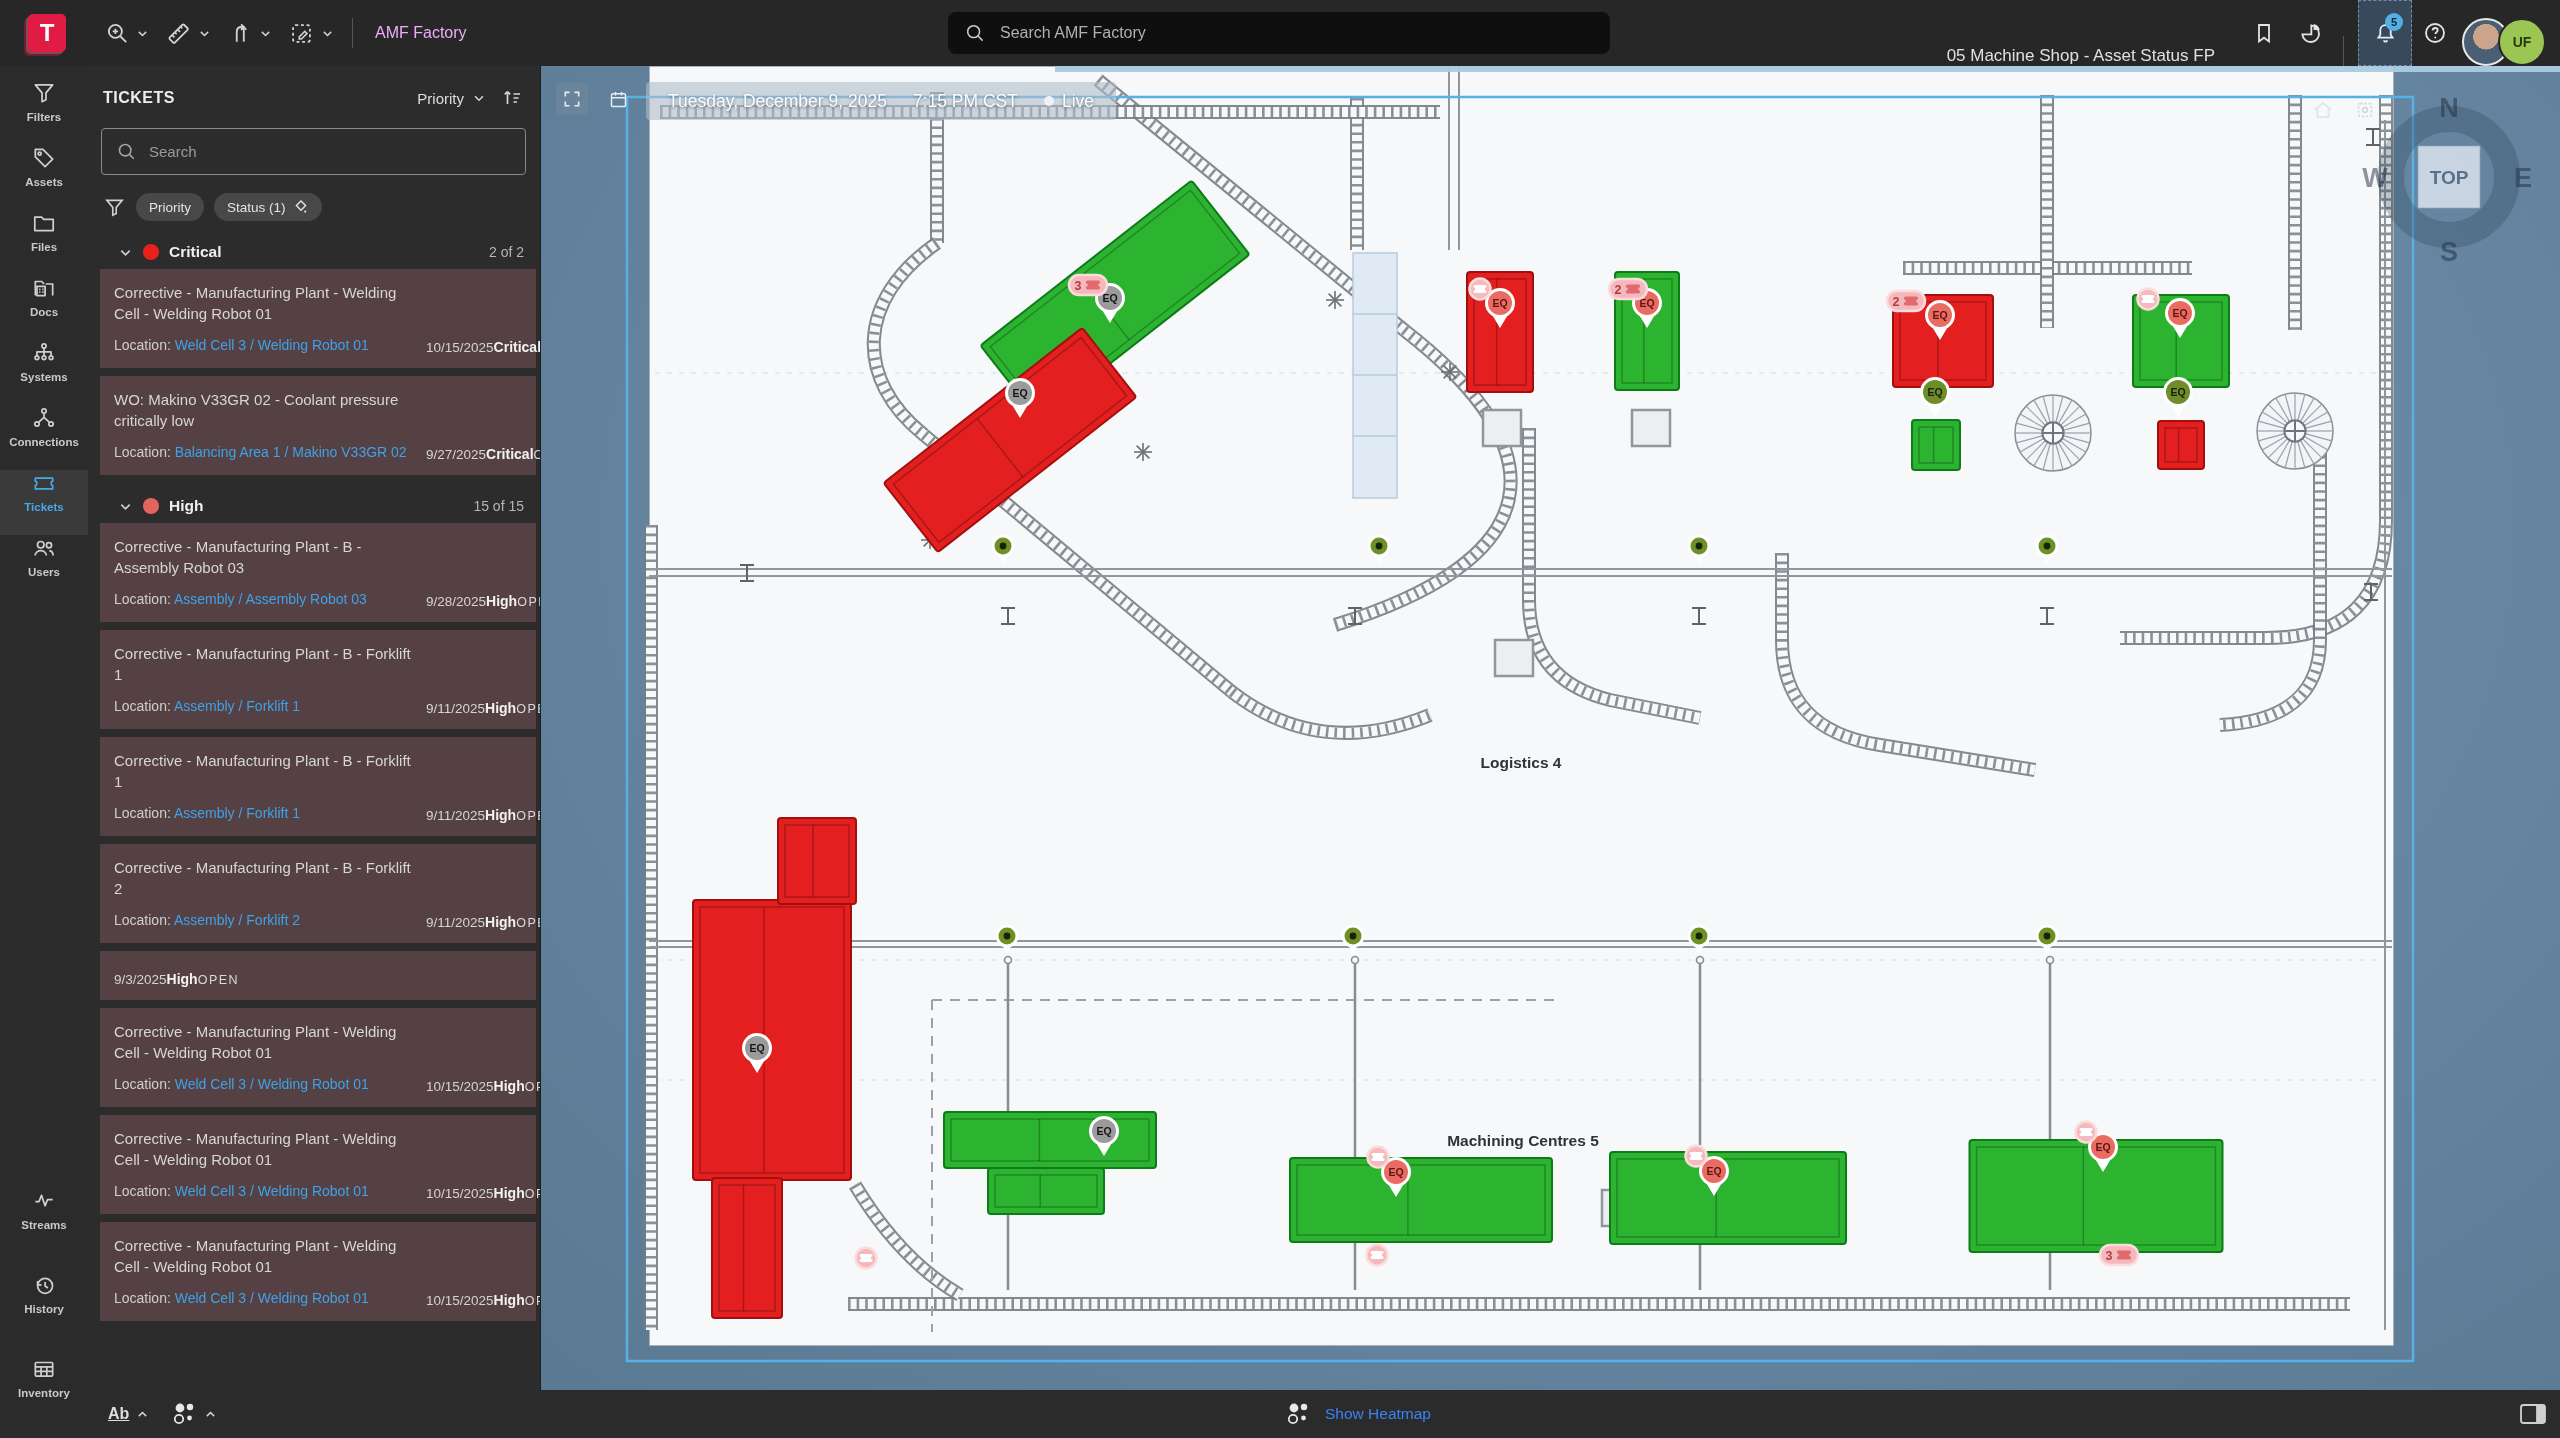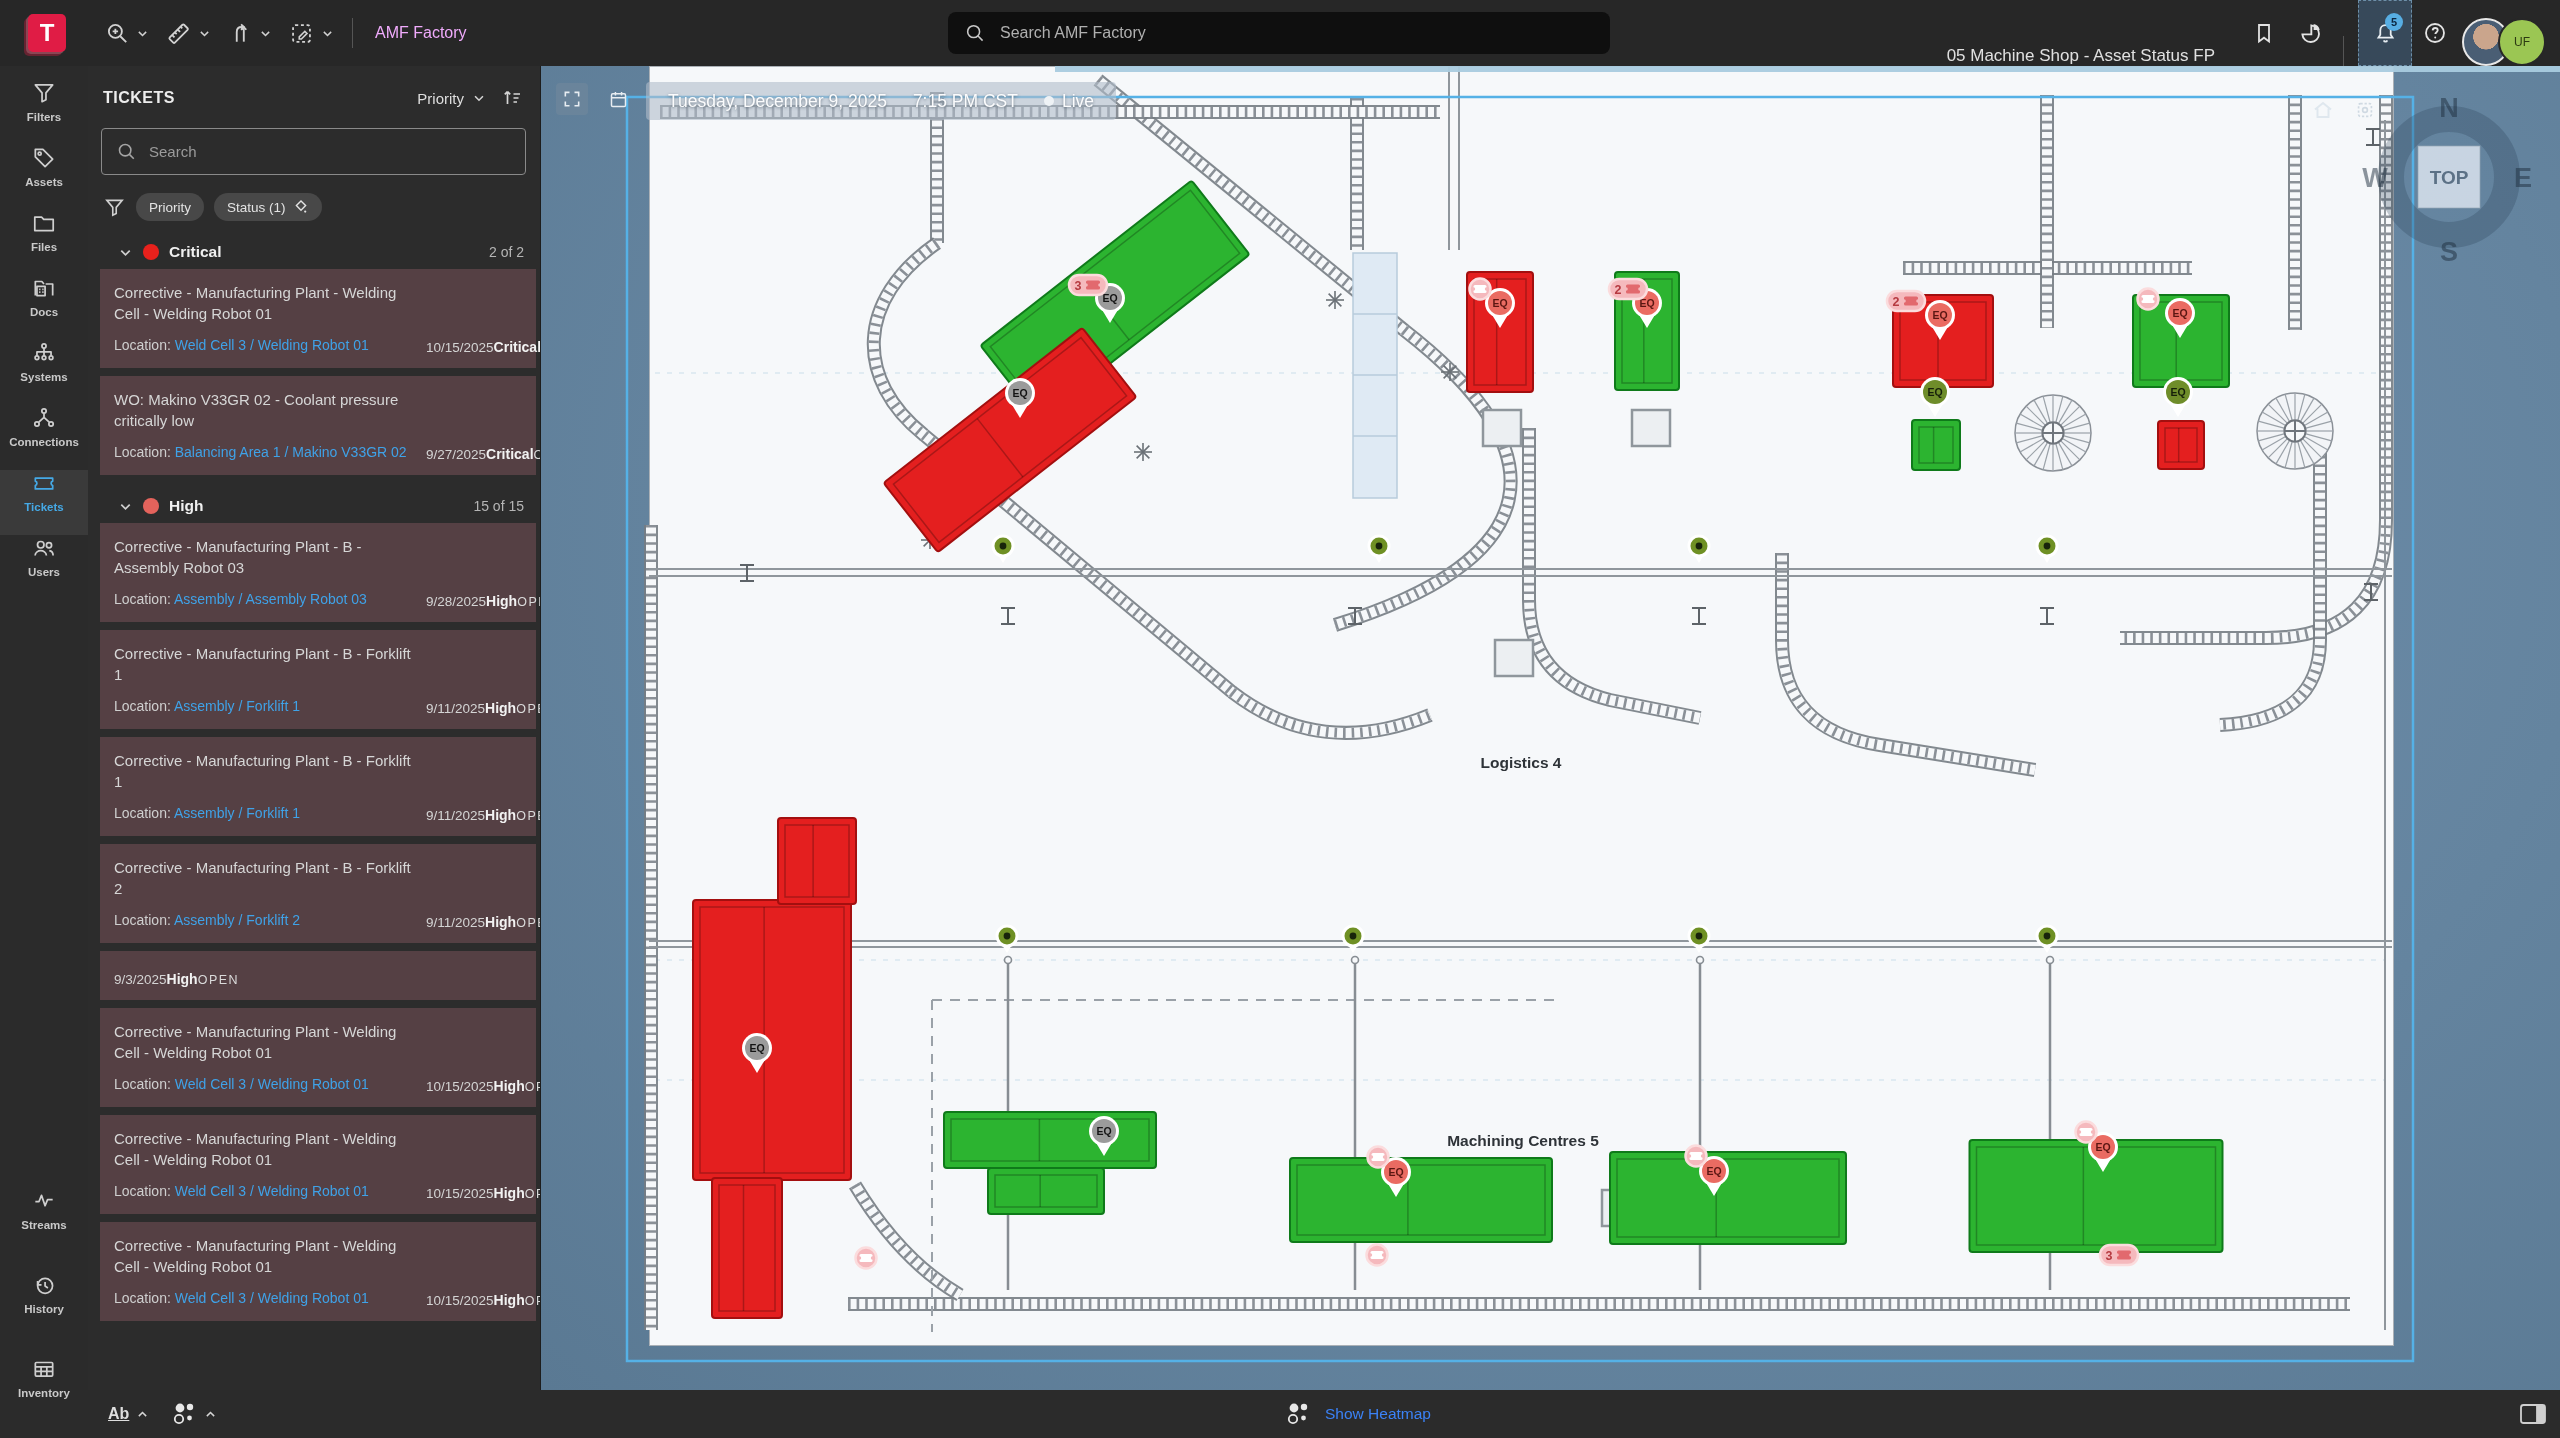--- a/index.html
+++ b/index.html
@@ -22,21 +22,21 @@
   .searchbox input::placeholder{color:#b0b0b0;}
   .tb-right{position:absolute;right:0;top:0;height:66px;display:flex;align-items:flex-end;}
   .view-title{color:#e0e0e0;font-size:17px;margin-right:26px;}
   .tb-icon{width:46px;height:66px;display:flex;align-items:center;justify-content:center;color:#e3e3e3;cursor:pointer;}
   .bell-cell{width:54px;height:66px;background:#37495a;border:1px dashed #6d8fa8;box-sizing:border-box;position:relative;}
   .bell-badge{position:absolute;top:12px;right:8px;width:18px;height:18px;border-radius:50%;background:#57aee3;
               color:#0c2740;font-size:11px;font-weight:bold;display:flex;align-items:center;justify-content:center;}
   .avatars{display:flex;align-items:center;margin:0 14px 0 4px;}
   .avatar-photo{width:44px;height:44px;border-radius:50%;background:radial-gradient(circle at 50% 38%,#caa58c 0 36%,#4a5e74 37% 100%);
                 border:2px solid #e8e8e8;z-index:1;}
-  .avatar-uf{width:44px;height:44px;border-radius:50%;background:#9bc653;color:#2c3a12;font-weight:normal;font-size:12px;
+  .avatar-uf{width:44px;height:44px;border-radius:50%;background:#9bc653;color:#2c3a12;font-weight:bold;font-size:14px;
              display:flex;align-items:center;justify-content:center;margin-left:-12px;border:2px solid #272727;z-index:2;}
   
   #sidebar{position:absolute;left:0;top:66px;width:88px;height:1372px;background:#2b2b2b;z-index:40;}
   .side-item{width:88px;height:65px;display:flex;flex-direction:column;align-items:center;justify-content:flex-start;
              gap:5px;color:#cfcfcf;cursor:pointer;}
   .side-item .lbl{font-size:11.5px;font-weight:bold;color:#c9c9c9;}
   .side-item.active{background:#3a3a3a;color:#45a9e6;}
   .side-item.active .lbl{color:#45a9e6;}
   #sidebar-lower{position:absolute;left:0;top:1122px;}
   #sidebar-lower .side-item{height:84px;}

